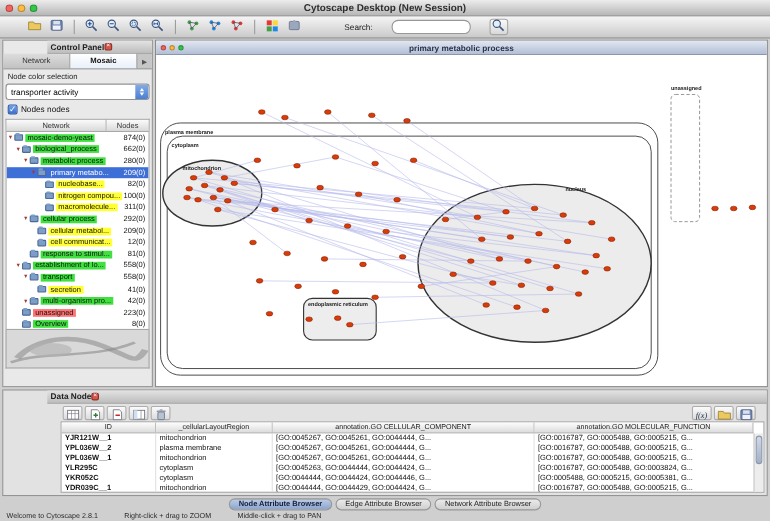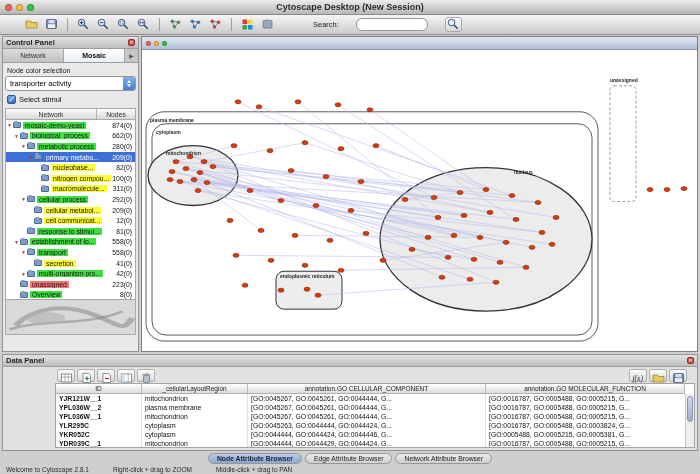--- a/index.html
+++ b/index.html
@@ -26,21 +26,21 @@
   .search-label{font-size:7.5px;color:#222;}
   .search-input{width:62px;height:11px;font-size:7px;border:1px solid #979797;border-radius:6px;
     padding:0 4px;background:#fff;outline:none;font-family:"Liberation Sans",sans-serif;}
   .search-btn{width:15px;height:13px;display:flex;align-items:center;justify-content:center;
     border:1px solid #a8a8a8;border-radius:3px;background:linear-gradient(#fafafa,#d8d8d8);}
 
   
   .control-panel{position:absolute;left:2px;top:36px;width:137px;height:316px;background:#e9e9e9;
     border:1px solid #949494;box-sizing:border-box;display:flex;flex-direction:column;}
   .panel-header{height:11px;flex:none;background:linear-gradient(#e3e3e3,#bdbdbd);
-    border-bottom:1px solid #9d9d9d;display:flex;align-items:center;justify-content:space-between;padding:0 3px;}
+    border-bottom:1px solid #9d9d9d;display:flex;align-items:center;justify-content:flex-start;padding:0 3px;margin-left:40px;}
   .panel-title{font-size:7.5px;font-weight:bold;color:#222;}
   .close-box{width:7px;height:7px;background:#d6564a;border:1px solid #8d2f27;border-radius:2px;
     color:#fff;font-size:6px;line-height:5px;text-align:center;box-sizing:border-box;}
   .cp-tabs{height:13px;flex:none;display:flex;background:#c6c6c6;border-bottom:1px solid #9d9d9d;}
   .cp-tab{flex:1;font-size:7px;display:flex;align-items:center;justify-content:center;
     border-right:1px solid #a5a5a5;color:#333;background:linear-gradient(#dcdcdc,#c2c2c2);}
   .cp-tab.active{background:linear-gradient(#ffffff,#e9f0fa);font-weight:bold;color:#111;}
   .cp-tab-arrow{width:13px;font-size:6px;display:flex;align-items:center;justify-content:center;color:#555;}
   .cp-body{flex:1;display:flex;flex-direction:column;padding:2px 2px 16px;min-height:0;}
   .section-label{font-size:7px;color:#222;margin:2px 0 2px 2px;}
@@ -239,21 +239,21 @@
       <div class="section-label">Node color selection</div>
       <div class="dropdown">
         <span>transporter activity</span>
         <span class="dd-btn">
             <span class="tri-up"></span>
             <span class="tri-down"></span>
           </span>
       </div>
       <div class="checkbox-row">
         <span class="checkbox">✓</span>
-        <span class="checkbox-label">Select stimul</span>
+        <span class="checkbox-label">Nodes nodes</span>
       </div>
       <div class="tree-headers">
         <div class="th th-network">Network</div>
         <div class="th th-nodes">Nodes</div>
       </div>
       <div class="tree">
           <div class="tree-row">
             <span style="width: 0px; flex: 0 0 auto;"></span>
             <span class="tr-arrow">▼</span>
             <span class="folder"></span>
@@ -383,20 +383,21 @@
     </div>
   </div>
 
   <div class="network-frame">
     <div class="nf-titlebar">
       <div class="nf-lights">
         <span class="nf-light" style="background:#f4645c"></span>
         <span class="nf-light" style="background:#fdbc40"></span>
         <span class="nf-light" style="background:#33c748"></span>
       </div>
+      <div class="nf-title">primary metabolic process</div>
     </div>
     <div class="nf-canvas">
       <svg class="net" viewBox="0 0 555 302" preserveAspectRatio="none">
           <rect x="4" y="62" width="452" height="230" rx="18" fill="none" stroke="#333" stroke-width="0.8"></rect>
           <text x="8" y="72" font-size="5" font-weight="bold" fill="#222">plasma membrane</text>
           <rect x="10" y="74" width="440" height="212" rx="14" fill="none" stroke="#333" stroke-width="0.8"></rect>
           <text x="14" y="84" font-size="5" font-weight="bold" fill="#222">cytoplasm</text>
           <ellipse cx="344" cy="190" rx="106" ry="72" fill="#ececec" stroke="#333" stroke-width="1.3"></ellipse>
           <text x="372" y="124" font-size="5" font-weight="bold" fill="#222">nucleus</text>
           <ellipse cx="51" cy="126" rx="45" ry="30" fill="#ececec" stroke="#333" stroke-width="1.3"></ellipse>
@@ -523,21 +524,21 @@
           <ellipse cx="508" cy="140" rx="3" ry="2.1" fill="#da3b0b" stroke="#7e2200" stroke-width="0.5"></ellipse>
           <ellipse cx="525" cy="140" rx="3" ry="2.1" fill="#da3b0b" stroke="#7e2200" stroke-width="0.5"></ellipse>
           <ellipse cx="542" cy="139" rx="3" ry="2.1" fill="#da3b0b" stroke="#7e2200" stroke-width="0.5"></ellipse>
           <ellipse cx="165" cy="240" rx="3" ry="2.1" fill="#da3b0b" stroke="#7e2200" stroke-width="0.5"></ellipse>
         </svg>
     </div>
   </div>
 
   <div class="data-panel">
     <div class="panel-header">
-      <span class="panel-title">Data Panel</span>
+      <span class="panel-title">Data Node</span>
       <span class="close-box">×</span>
     </div>
     <div class="dp-toolbar">
       <div style="display:flex;gap:2px">
           <div class="dp-btn">
             <span><svg width="13" height="12" viewBox="0 0 13 12">
                 <rect x="1.5" y="2" width="10" height="8" fill="#fff" stroke="#667" stroke-width="0.7"></rect>
                 <path d="M1.5 5 H11.5 M5 2 V10 M8.2 2 V10" stroke="#667" stroke-width="0.5"></path>
               </svg></span>
           </div>

